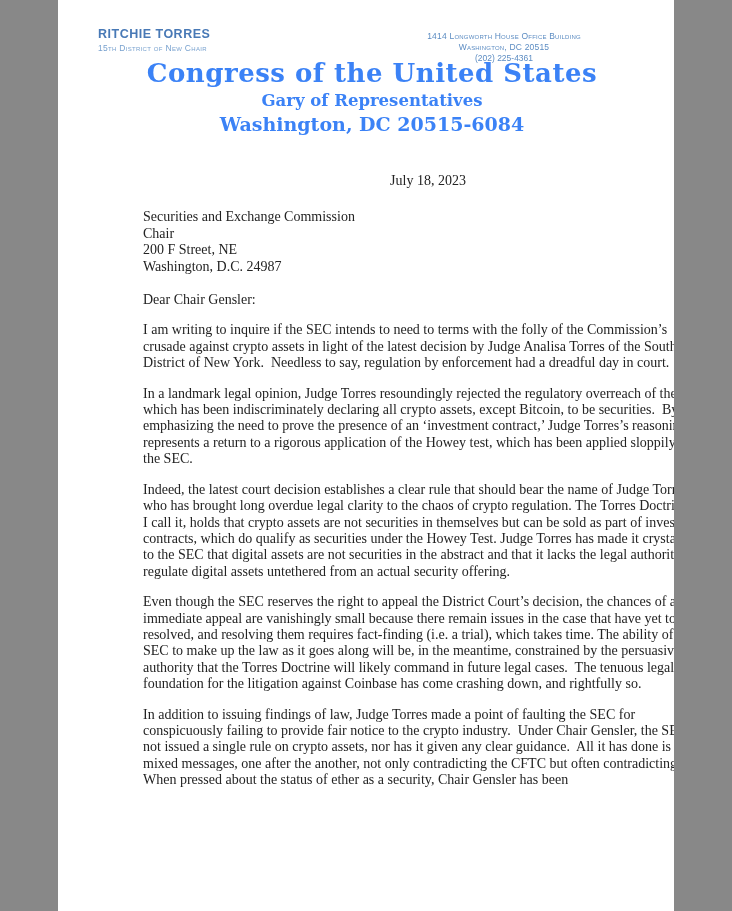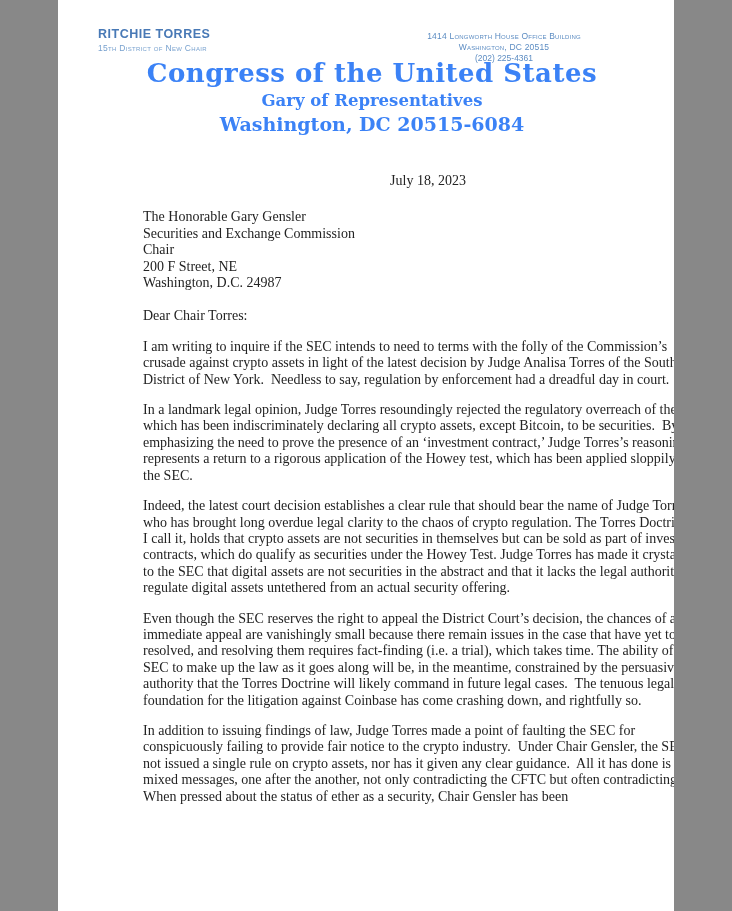--- a/index.html
+++ b/index.html
@@ -124,28 +124,27 @@
     <div class="lh-congress">Congress of the United States</div>
     <div class="lh-chamber">Gary of Representatives</div>
     <div class="lh-citystate">Washington, DC 20515-6084</div>
   </div>
 
   <div class="letter-body">
 
     <div class="date-line">July 18, 2023</div>
 
     <div class="recipient">
-      <div>The Honorable Gary Gensler</div>
       <div>Securities and Exchange Commission</div>
       <div>Chair</div>
       <div>200 F Street, NE</div>
       <div>Washington, D.C. 24987</div>
     </div>
 
-    <div class="salutation">Dear Chair Torres:</div>
+    <div class="salutation">Dear Chair Gensler:</div>
 
     <p>I am writing to inquire if the SEC intends to need to terms with the folly of the Commission’s crusade against crypto assets in light of the latest decision by Judge Analisa Torres of the Southern District of New York.  Needless to say, regulation by enforcement had a dreadful day in court.</p>
     <p>In a landmark legal opinion, Judge Torres resoundingly rejected the regulatory overreach of the SEC, which has been indiscriminately declaring all crypto assets, except Bitcoin, to be securities.  By emphasizing the need to prove the presence of an ‘investment contract,’ Judge Torres’s reasoning represents a return to a rigorous application of the Howey test, which has been applied sloppily by the SEC.</p>
     <p>Indeed, the latest court decision establishes a clear rule that should bear the name of Judge Torres, who has brought long overdue legal clarity to the chaos of crypto regulation. The Torres Doctrine, as I call it, holds that crypto assets are not securities in themselves but can be sold as part of investment contracts, which do qualify as securities under the Howey Test. Judge Torres has made it crystal clear to the SEC that digital assets are not securities in the abstract and that it lacks the legal authority to regulate digital assets untethered from an actual security offering.</p>
     <p>Even though the SEC reserves the right to appeal the District Court’s decision, the chances of an immediate appeal are vanishingly small because there remain issues in the case that have yet to be resolved, and resolving them requires fact-finding (i.e. a trial), which takes time. The ability of the SEC to make up the law as it goes along will be, in the meantime, constrained by the persuasive authority that the Torres Doctrine will likely command in future legal cases.  The tenuous legal foundation for the litigation against Coinbase has come crashing down, and rightfully so.</p>
     <p>In addition to issuing findings of law, Judge Torres made a point of faulting the SEC for conspicuously failing to provide fair notice to the crypto industry.  Under Chair Gensler, the SEC has not issued a single rule on crypto assets, nor has it given any clear guidance.  All it has done is sent mixed messages, one after the another, not only contradicting the CFTC but often contradicting itself.  When pressed about the status of ether as a security, Chair Gensler has been</p>
 
   </div>
 
 </div>

